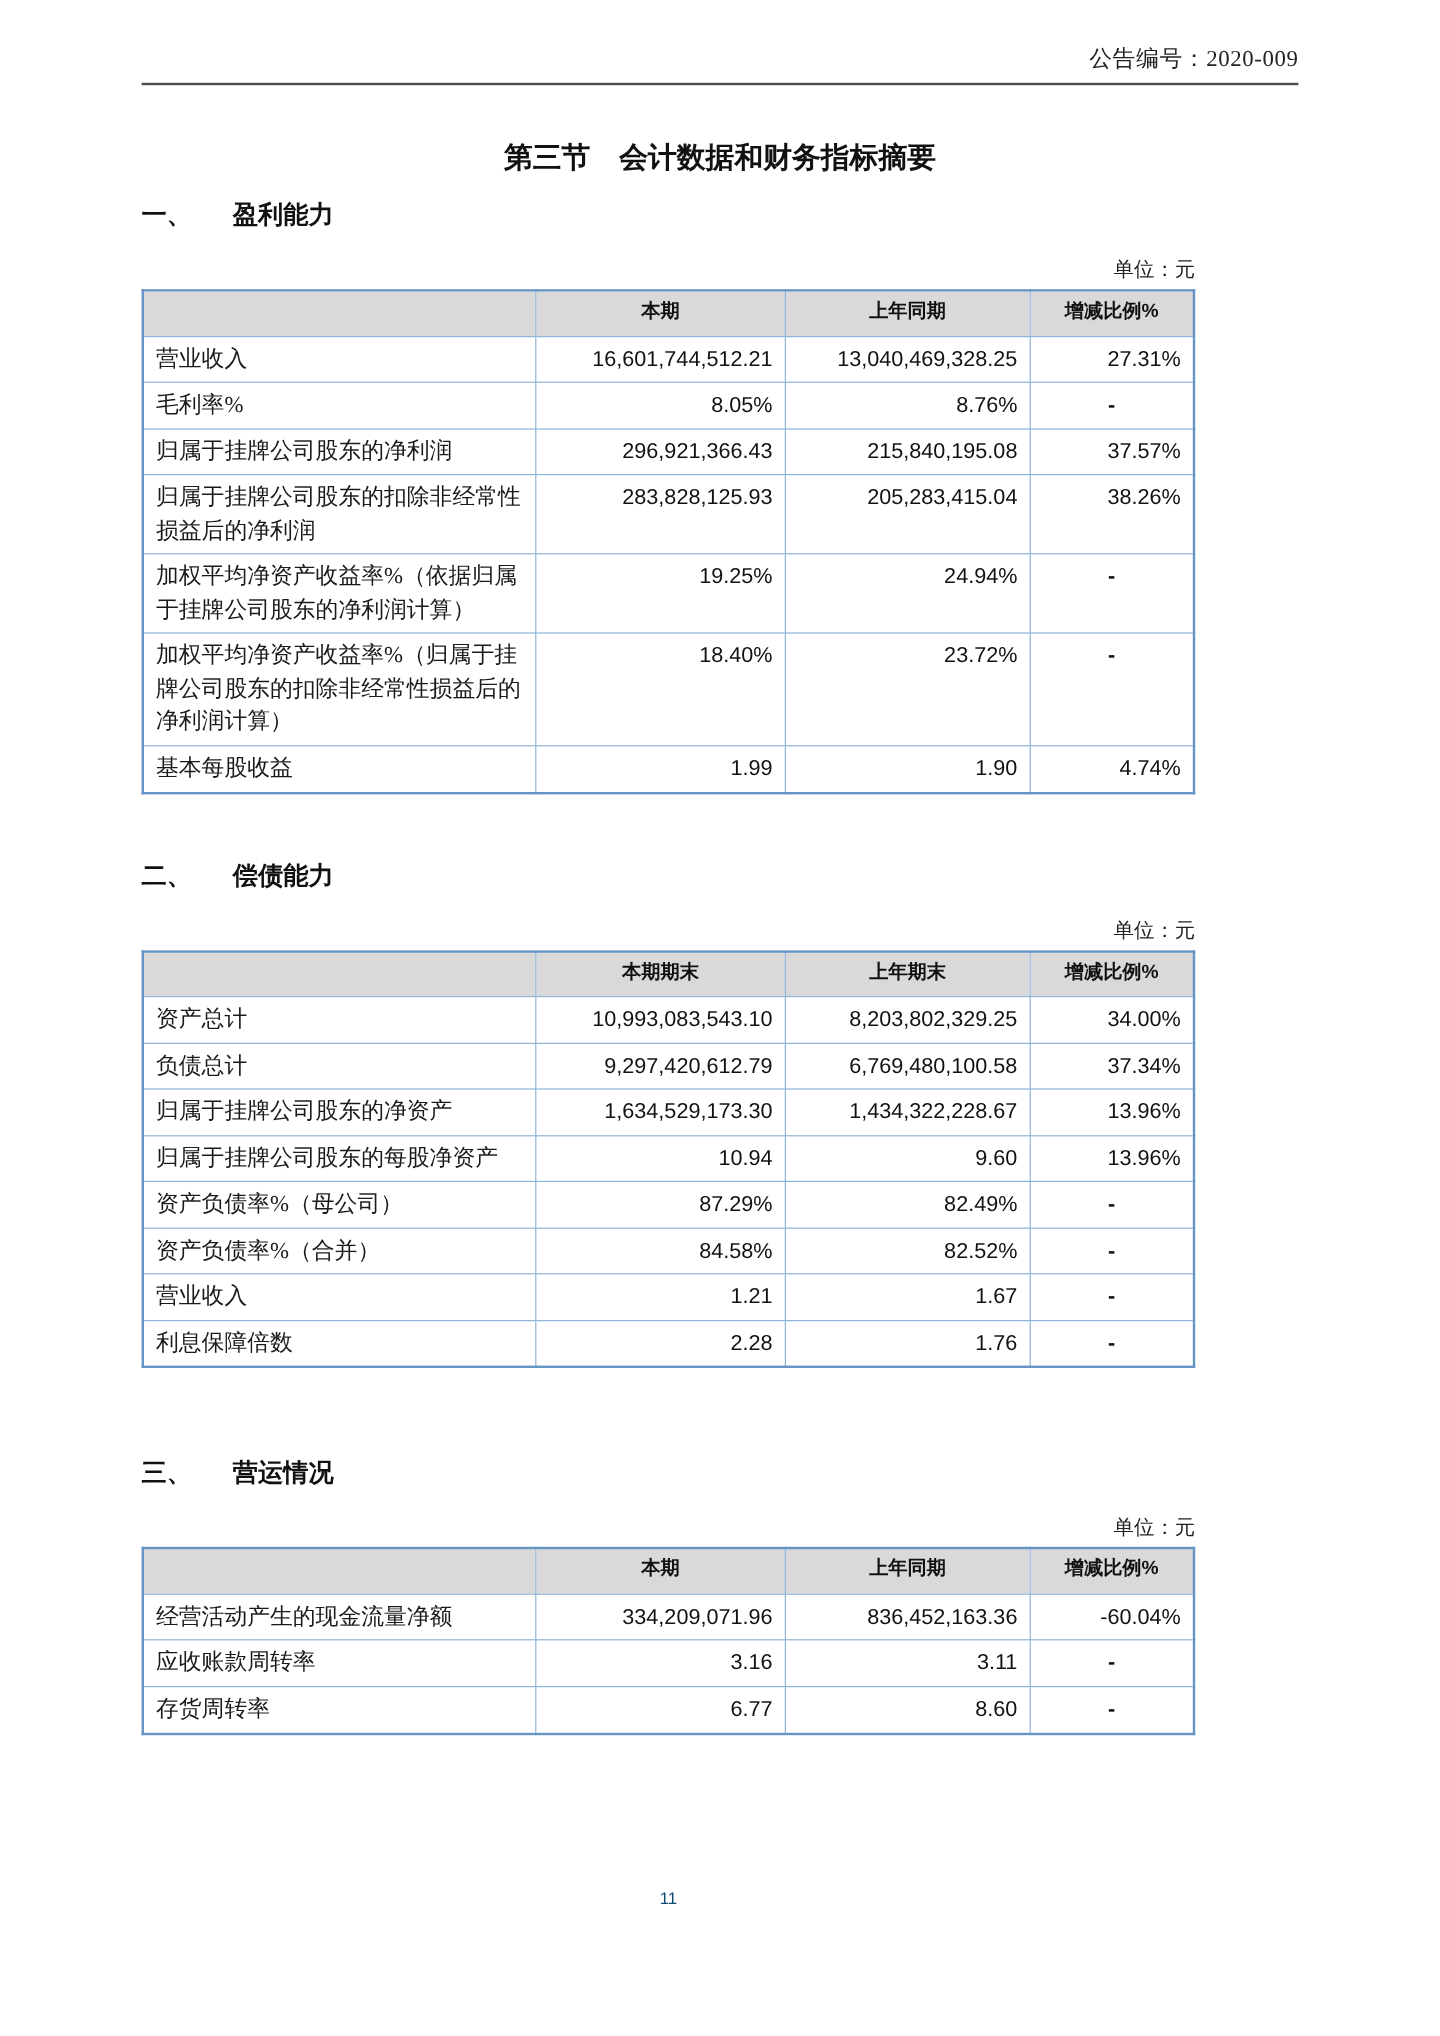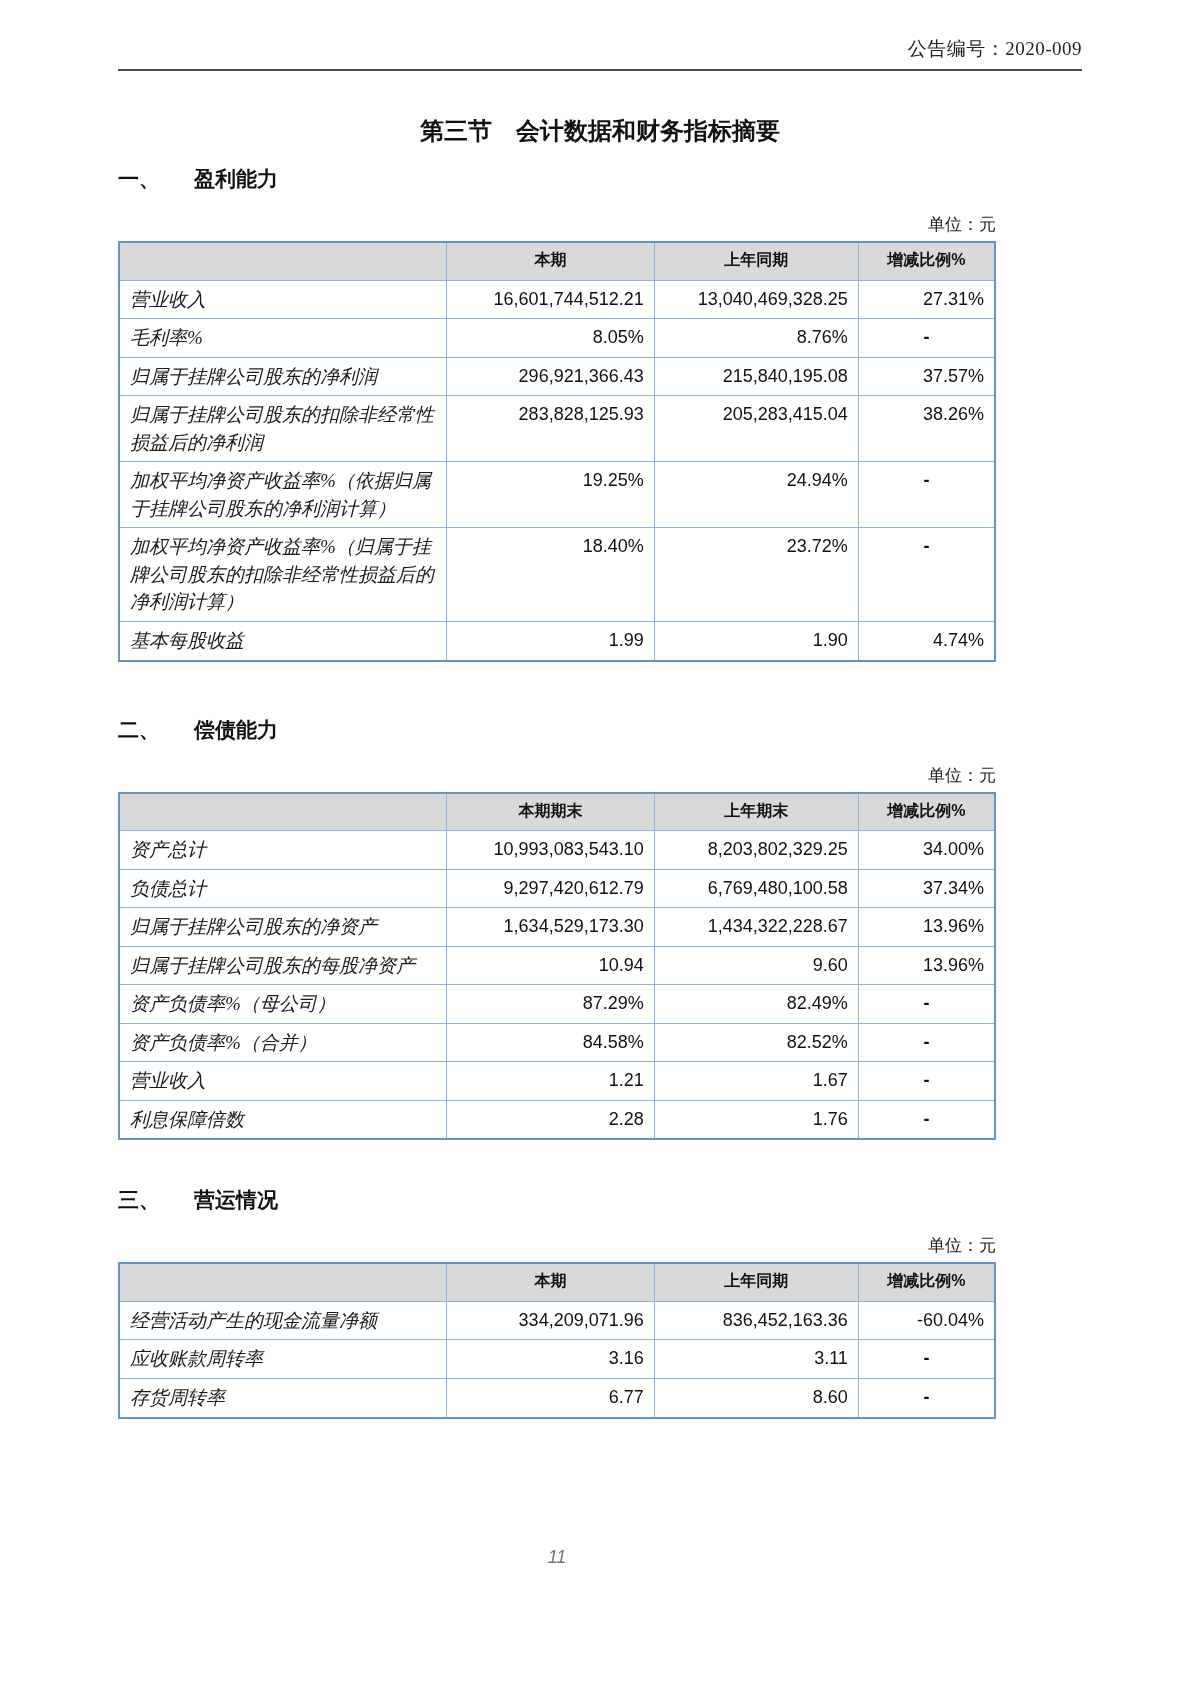--- a/index.html
+++ b/index.html
@@ -43,21 +43,21 @@
   .content { width: 878px; }
   .sec-h {
     font-size: 21px;
     font-weight: 700;
     font-family: "Liberation Sans", "DejaVu Sans", sans-serif;
     color: #111;
   }
   .sec-no { display: inline-block; margin-right: 34px; }
   .sec-1 .sec-h { margin-top: 18px; }
   .sec-2 .sec-h { margin-top: 54px; }
-  .sec-3 .sec-h { margin-top: 46px; }
+  .sec-3 .sec-h { margin-top: 73px; }
   .unit {
     margin-top: 20px;
     margin-bottom: 5px;
     text-align: right;
     font-size: 17px;
     color: #222;
   }
   
   table.fin-table {
     width: 100%;
@@ -79,44 +79,42 @@
     font-weight: 700;
     font-size: 16px;
     text-align: center;
     color: #111;
     height: 38px;
   }
   td.c-label {
     font-size: 19px;
     text-align: left;
     color: #1a1a1a;
-    font-style: italic;
   }
   td.c-num {
     font-family: "Liberation Sans", "DejaVu Sans", sans-serif;
     font-weight: 400;
     font-size: 18px;
     text-align: right;
     color: #111;
   }
   td.c-dash {
     font-family: "Liberation Sans", "DejaVu Sans", sans-serif;
     font-weight: 700;
     font-size: 18px;
     text-align: center;
     color: #111;
   }
   
   .page-number {
     margin-top: 128px;
     text-align: center;
-    font-size: 18px;
-    font-family: "Liberation Sans", "DejaVu Sans", sans-serif;
-    color: #737373;
-    font-style: italic;
+    font-size: 14px;
+    font-family: "Liberation Sans", "DejaVu Sans", sans-serif;
+    color: #0c4a6e;
   }
 </style>
 </head>
 <body>
 
 <div class="page">
 
   <div class="doc-header">
     <div class="announce">公告编号：2020-009</div>
     <hr class="header-rule">

